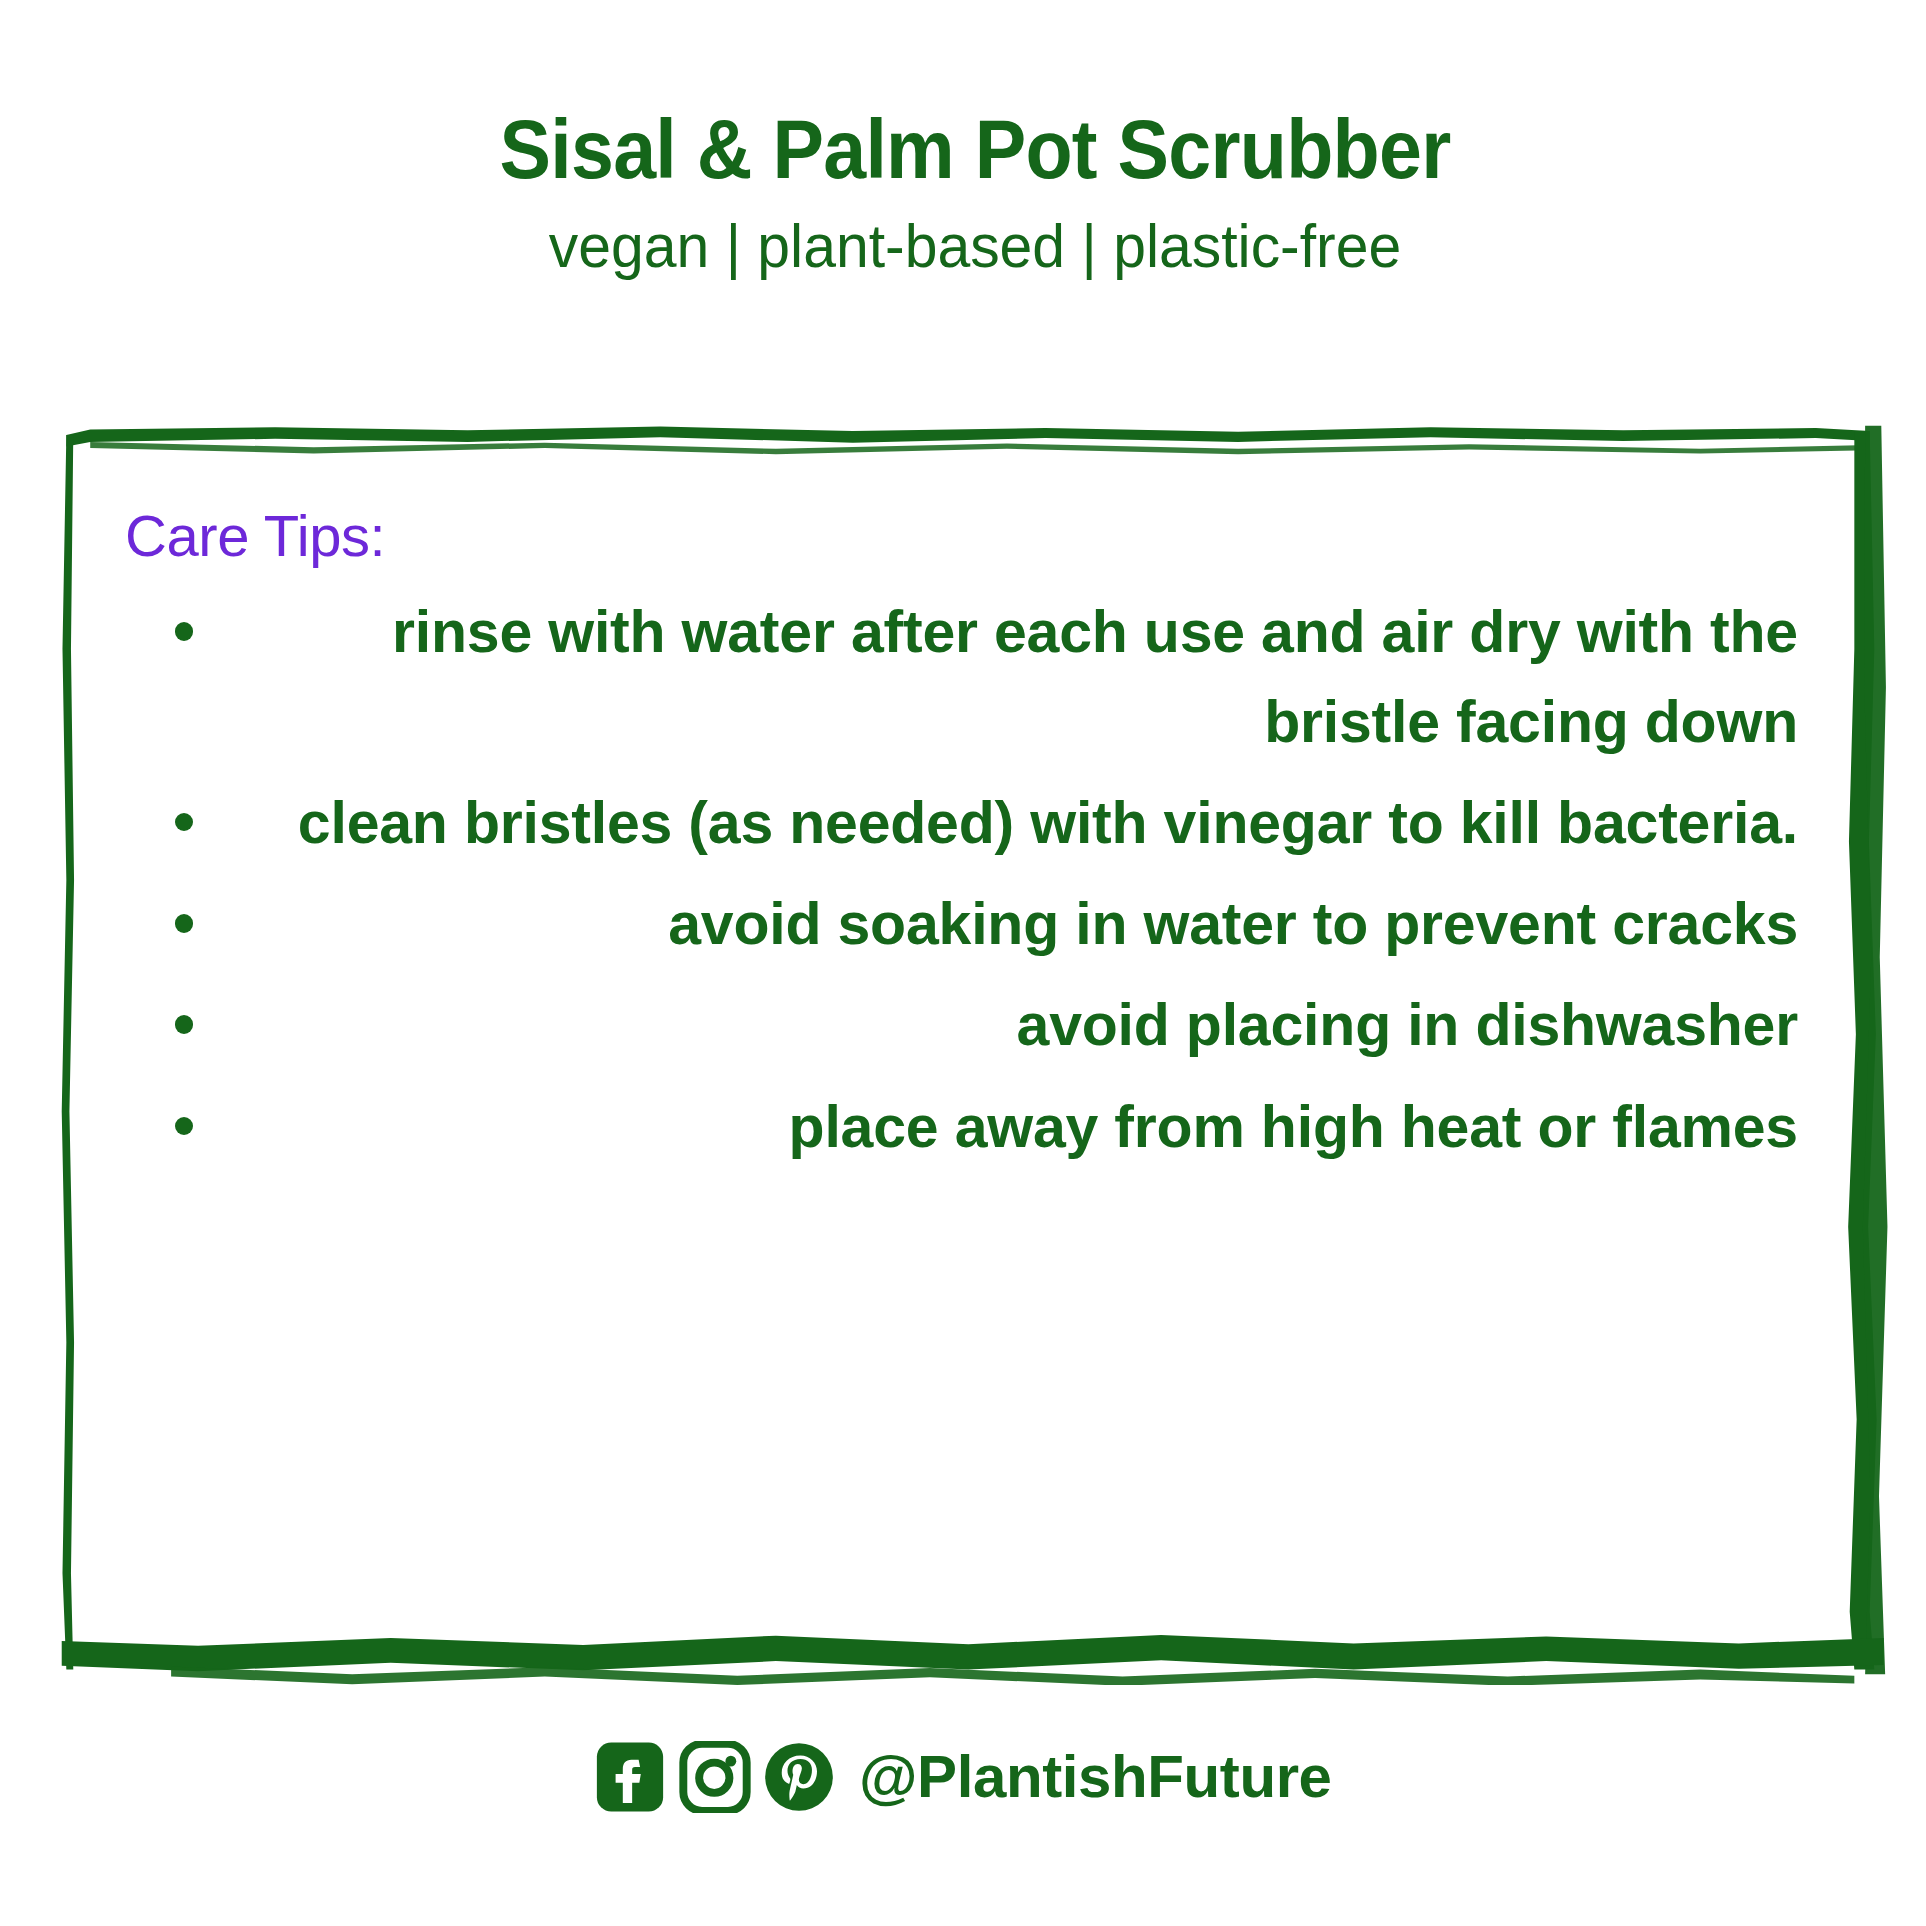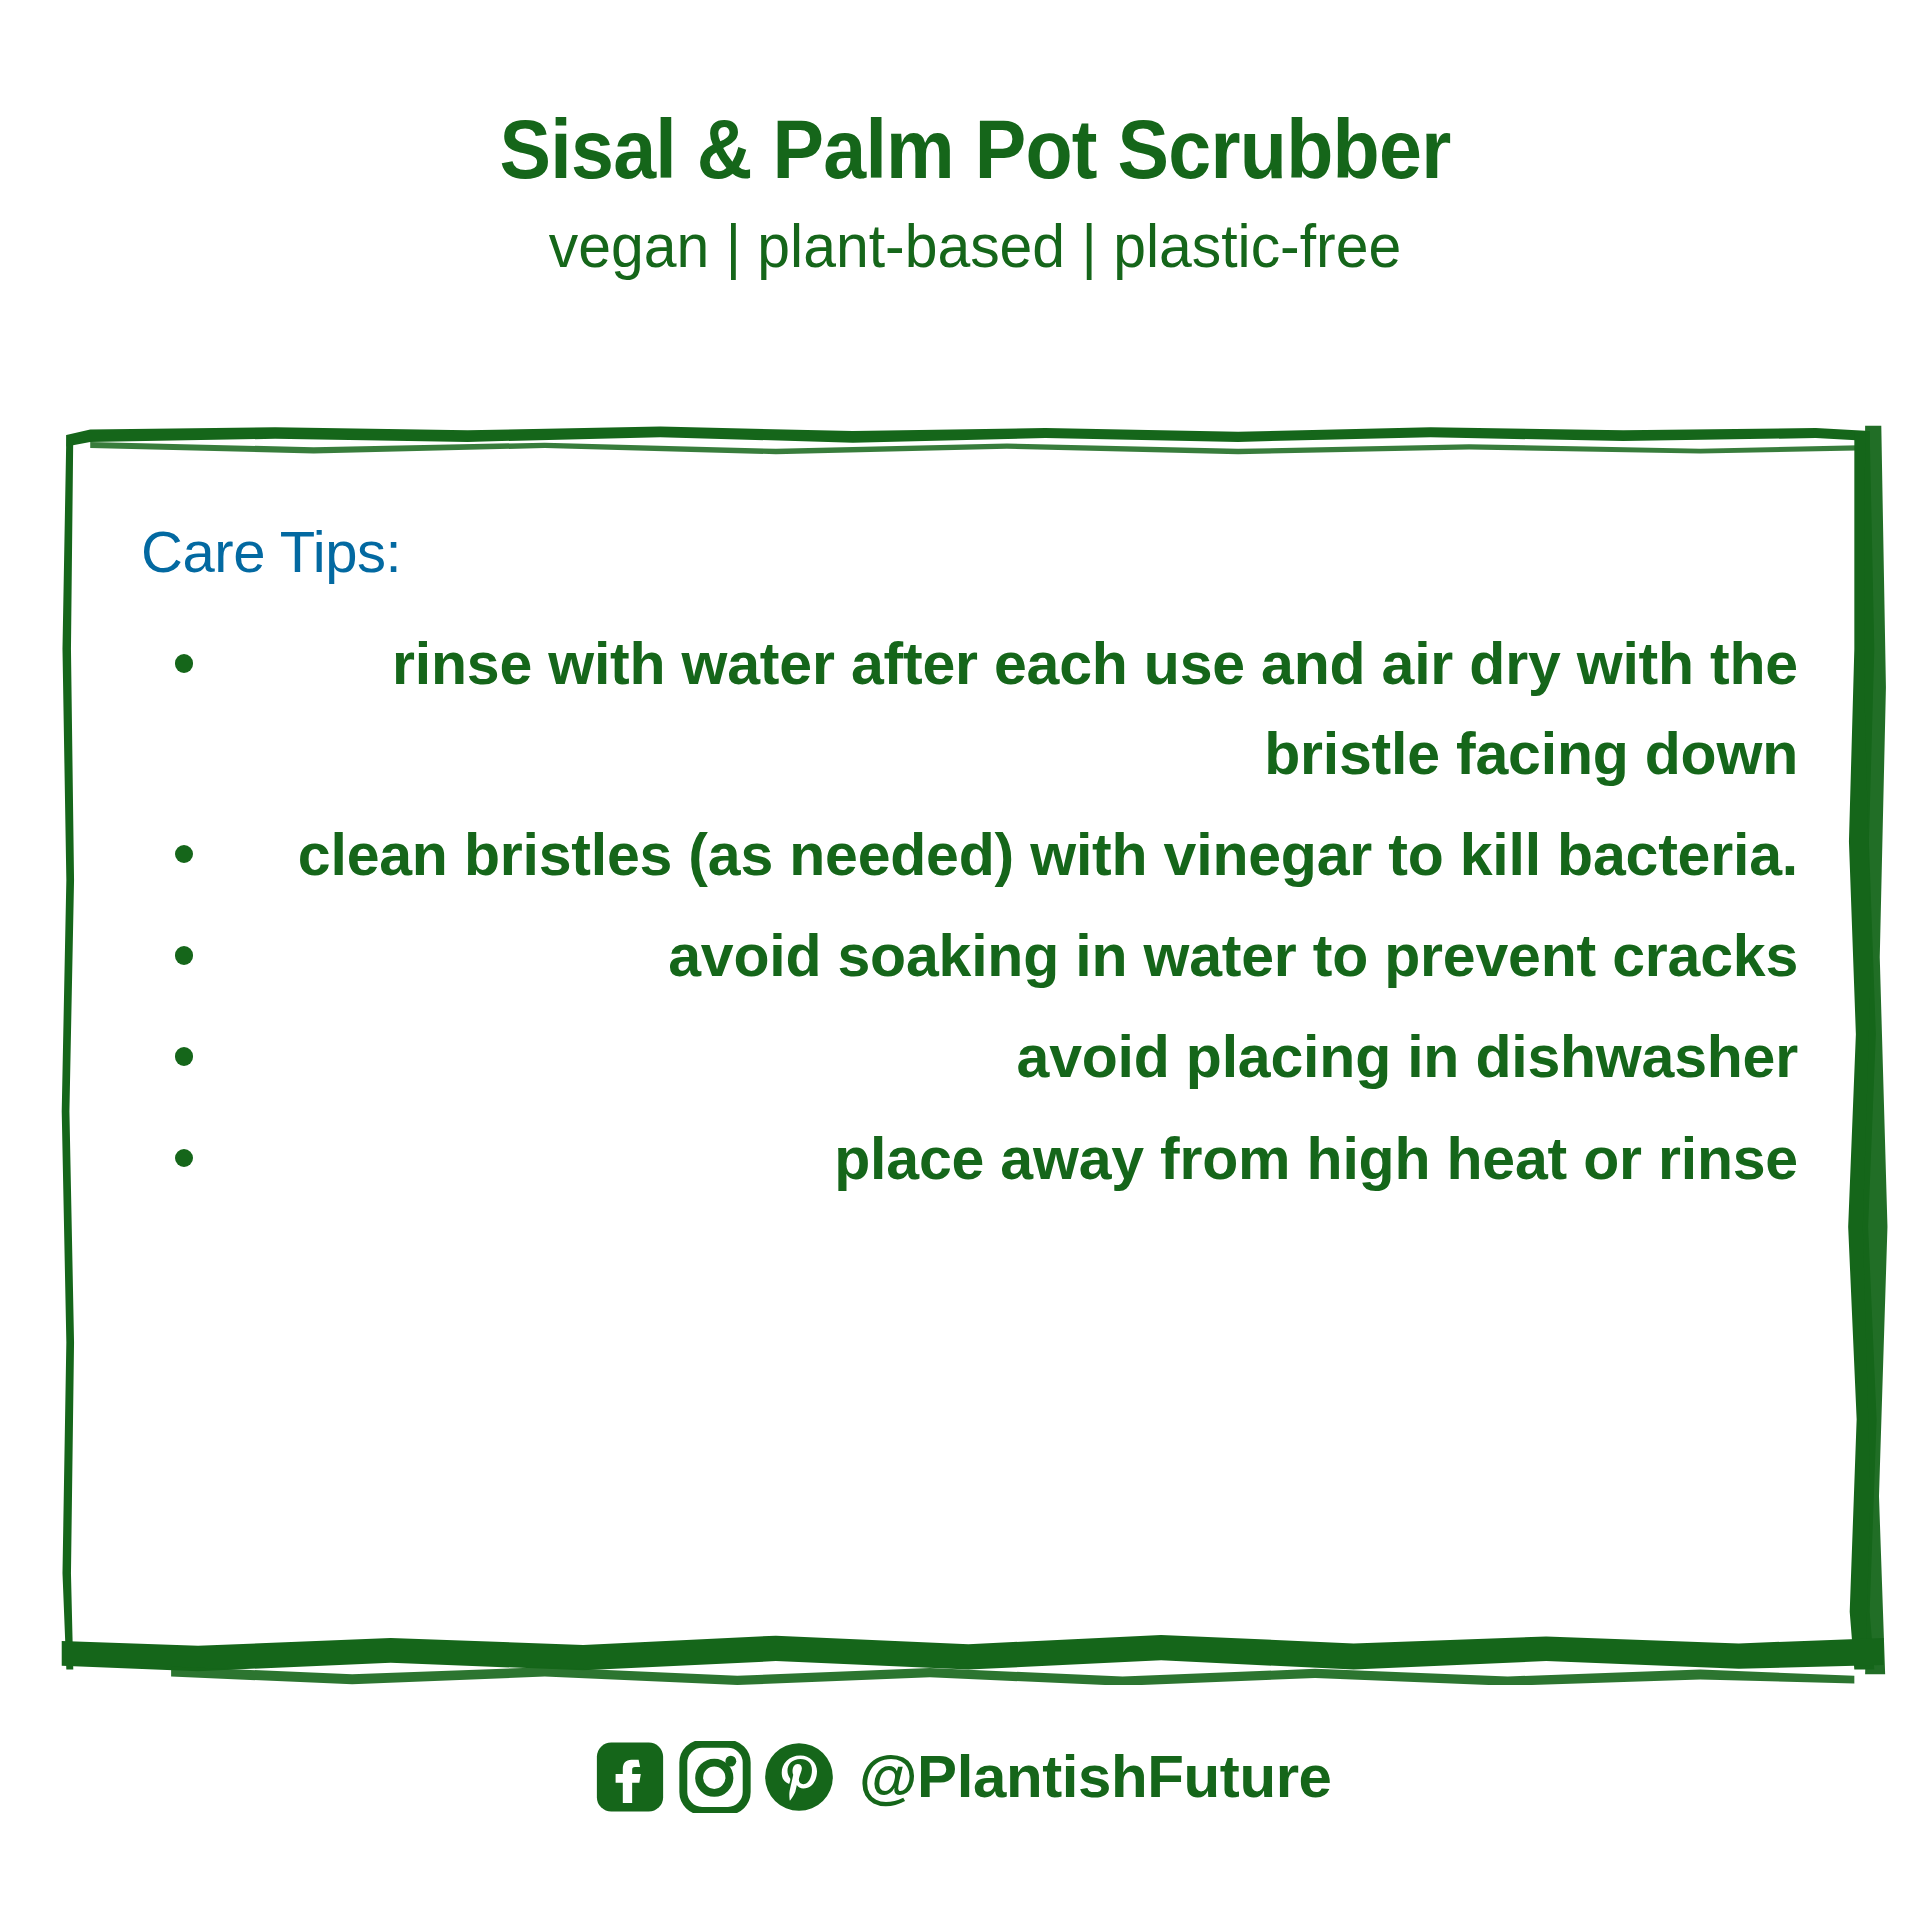--- a/index.html
+++ b/index.html
@@ -67,25 +67,25 @@
     position: absolute;
     left: 0;
     top: 0;
     width: 1795px;
     height: 1231px;
     box-sizing: border-box;
     padding: 77px 58px 0 58px;
   }
 
   .care-heading {
-    margin: 16px;
+    margin: 0;
     font-size: 58px;
     line-height: 1.0;
     font-weight: 400;
-    color: #0369a1;
+    color: #6d28d9;
     letter-spacing: -0.4px;
   }
 
   .tips-list {
     list-style: none;
     margin: 0;
     padding: 0;
     padding-left: 46px;
     padding-top: 23px;
   }
@@ -188,21 +188,21 @@
       <li class="tip-item">
         <span class="tip-bullet"></span>
         <span>avoid soaking in water to prevent cracks</span>
       </li>
       <li class="tip-item">
         <span class="tip-bullet"></span>
         <span>avoid placing in dishwasher</span>
       </li>
       <li class="tip-item">
         <span class="tip-bullet"></span>
-        <span>place away from high heat or rinse</span>
+        <span>place away from high heat or flames</span>
       </li>
     </ul>
   </div>
 </div>
 
 <div class="social-bar">
   <div class="social-icons">
 
     <svg class="social-icon" viewBox="0 0 100 100">
       <rect x="4" y="2" width="92" height="96" rx="20" ry="20" fill="#15661a"></rect>

